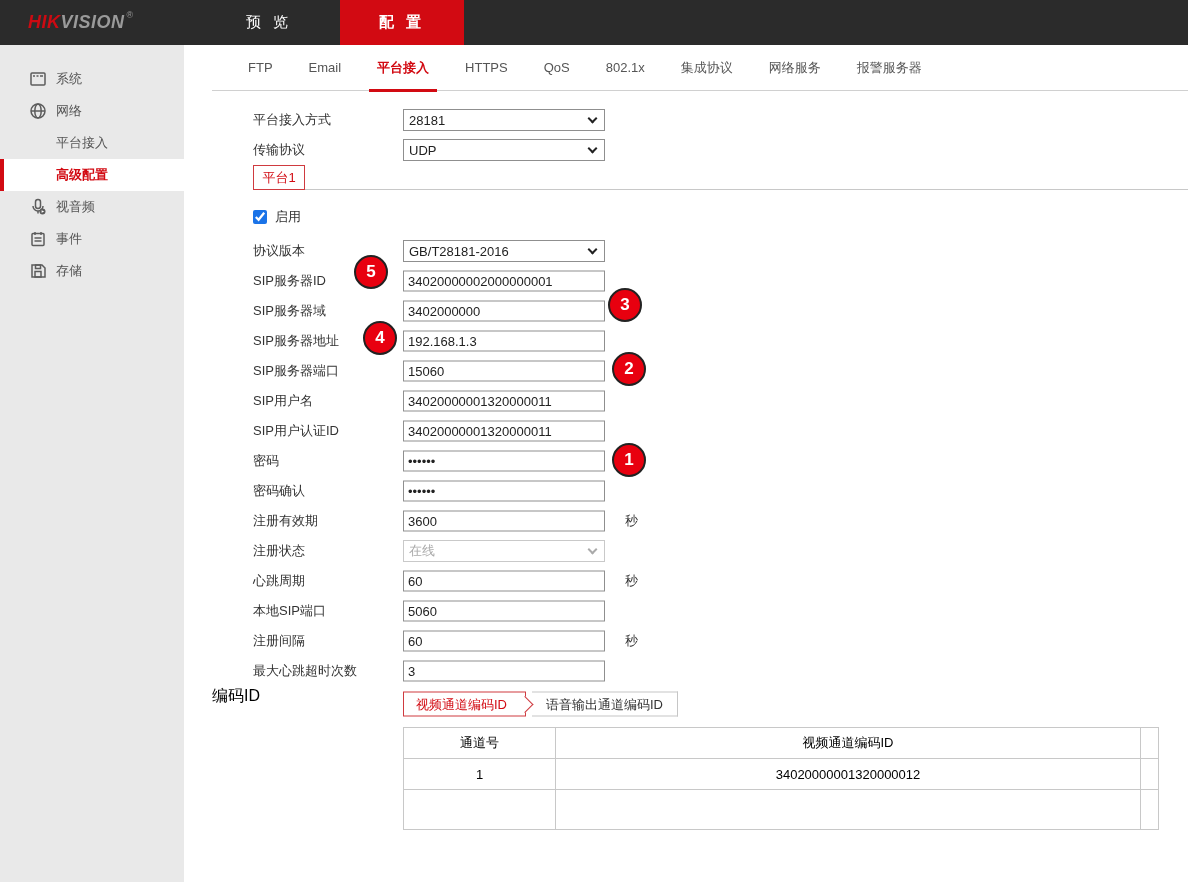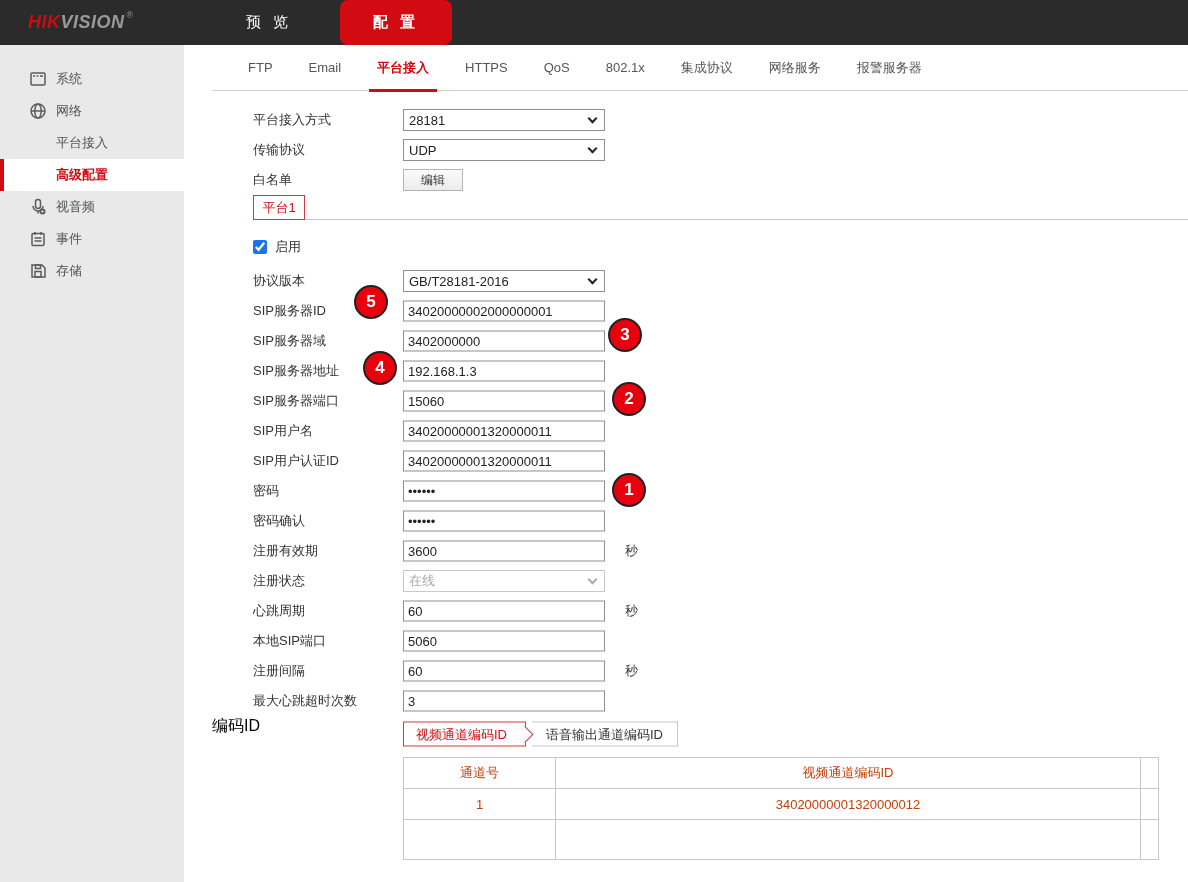--- a/index.html
+++ b/index.html
@@ -12,21 +12,21 @@
   .logo { position:absolute; left:28px; top:0; height:45px; display:flex; align-items:center;
           font-style:italic; font-weight:bold; font-size:18px; letter-spacing:.5px; }
   .logo .hik { color:#cc0a12; }
   .logo .vision { color:#9a9a9a; }
   .logo .reg { color:#9a9a9a; font-size:9px; font-style:normal; font-weight:normal;
                vertical-align:super; margin-left:2px; align-self:flex-start; margin-top:10px; }
   .nav { position:absolute; left:219px; top:0; height:45px; display:flex; }
   .nav-tab { height:45px; display:flex; align-items:center; justify-content:center;
              color:#fff; font-size:15px; letter-spacing:4px; cursor:pointer; }
   .nav-tab.preview { width:100px; }
-  .nav-tab.active { width:112px; margin-left:21px; background:#d20a12; font-weight:bold;border-radius:8px; }
+  .nav-tab.active { width:124px; margin-left:21px; background:#d20a12; font-weight:bold; }
 
   
   .sidebar { position:absolute; left:0; top:45px; width:184px; height:837px; background:#e9e9e9; }
   .side-item { position:relative; height:32px; display:flex; align-items:center; cursor:pointer;
                color:#555; font-size:13px; }
   .side-item:first-child { margin-top:18px; }
   .side-item .ic { position:absolute; left:28px; width:19px; height:19px; display:flex;
                    align-items:center; justify-content:center; }
   .side-item .lbl { position:absolute; left:56px; }
   .side-item.selected { background:#fff; color:#d20a12; font-weight:bold; }
@@ -89,21 +89,21 @@
   .etab.arrow { position:relative; border-color:#cf3a3f; color:#d20a12; padding:0 18px 0 12px; z-index:2; }
   .etab.arrow::after { content:""; position:absolute; right:-6px; top:50%; width:11px; height:11px;
                        background:#fff; border-top:1px solid #cf3a3f; border-right:1px solid #cf3a3f;
                        transform:translateY(-50%) rotate(45deg); }
   .etab.plain { border-left:none; margin-left:6px; }
 
   
   .chan-table { position:relative; margin:5px 0 0 191px; width:755px; border-collapse:collapse;
                 table-layout:fixed; }
   .chan-table th, .chan-table td { border:1px solid #c8c8c8; height:31px; text-align:center;
-                                   font-size:13px; color:#c2410c; font-weight:normal; }
+                                   font-size:13px; color:#000000; font-weight:normal; }
   .chan-table .c1 { width:152px; }
   .chan-table .c2 { width:585px; }
   .chan-table .c3 { width:18px; }
   .chan-table tr.tall td { height:40px; }
 </style>
 </head>
 <body>
 
 <div class="page">
 
@@ -208,24 +208,20 @@
       </div>
 
       <div class="row">
         <span class="flabel">传输协议</span>
         <div class="field sel">
           <span>UDP</span>
           <span class="chev"></span>
         </div>
       </div>
 
-      <div class="row">
-        <span class="flabel">白名单</span>
-        <button class="field btn">编辑</button>
-      </div>
 
       <div class="platform-tab-row">
         <div class="tabline"></div>
         <div class="platform-tab">平台1</div>
       </div>
 
       <div class="check-row">
         <input type="checkbox" checked="checked" style="">
         <span class="clabel">启用</span>
       </div>

